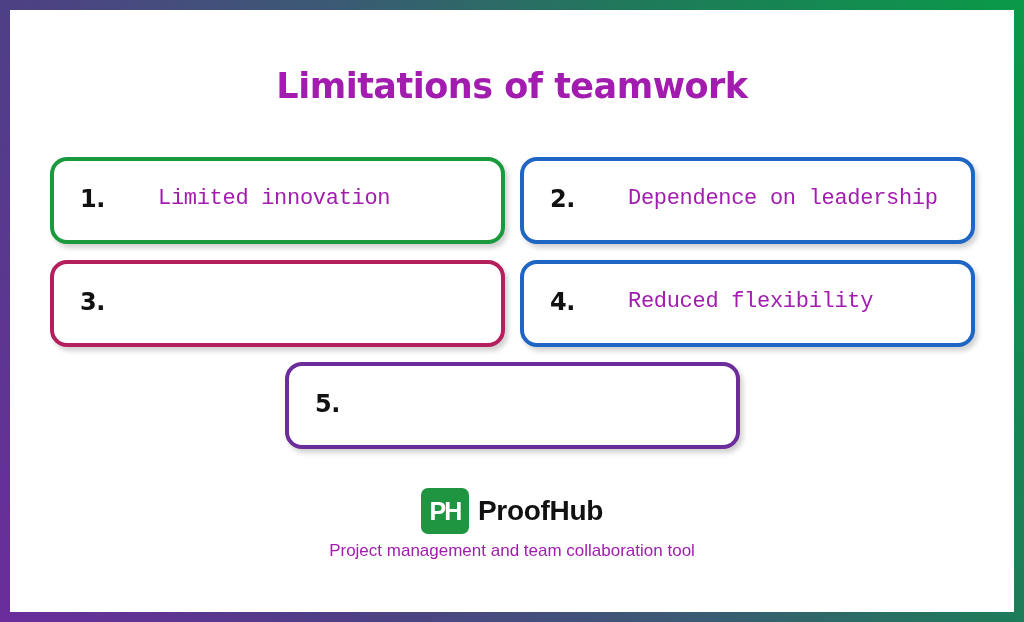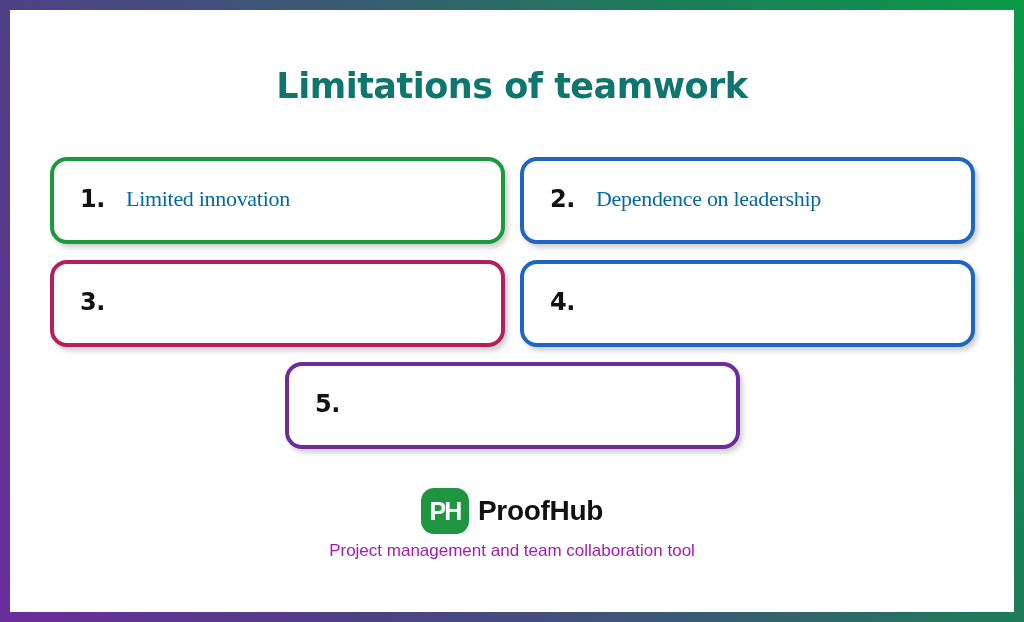--- a/index.html
+++ b/index.html
@@ -24,21 +24,21 @@
     }
     .title {
       position: absolute;
       left: 0;
       top: 64px;
       width: 1024px;
       text-align: center;
       font-family: "DejaVu Sans", sans-serif;
       font-weight: bold;
       font-size: 35px;
-      color: #0f766e;
+      color: #a21caf;
       letter-spacing: -0.5px;
       margin: 0;
       line-height: 44px;
     }
     .card {
       position: absolute;
       box-sizing: border-box;
       width: 455px;
       height: 87px;
       border: 4px solid #1a9a3c;
@@ -52,39 +52,40 @@
     }
     .card .num {
       font-family: "DejaVu Sans", sans-serif;
       font-weight: bold;
       font-size: 24px;
       color: #111111;
       width: 46px;
       letter-spacing: -0.5px;
     }
     .card .label {
-      font-family: Liberation Serif, serif;
+      font-family: Liberation Mono, monospace;
       font-size: 22px;
-      color: #0369a1;
+      color: #a21caf;
       letter-spacing: -0.3px;
+      margin-left: 32px;
     }
     .logo-row {
       position: absolute;
       left: 0;
       top: 488px;
       width: 1024px;
       display: flex;
       justify-content: center;
       align-items: center;
     }
     .logo-mark {
       width: 48px;
       height: 46px;
       background: #1f9441;
-      border-radius: 13px;
+      border-radius: 7px;
       display: flex;
       align-items: center;
       justify-content: center;
       color: #ffffff;
       font-family: "Liberation Sans", sans-serif;
       font-weight: bold;
       font-size: 25px;
       letter-spacing: -2px;
       margin-right: 9px;
     }
@@ -122,20 +123,21 @@
   <span class="num">2.</span>
   <span class="label">Dependence on leadership</span>
 </div>
 
 <div class="card" style="left:50px; top:260px; border-color:#b51f5e;">
   <span class="num">3.</span>
 </div>
 
 <div class="card" style="left:520px; top:260px; border-color:#1f66c4;">
   <span class="num">4.</span>
+  <span class="label">Reduced flexibility</span>
 </div>
 
 <div class="card" style="left:285px; top:362px; border-color:#6a2d9a;">
   <span class="num">5.</span>
 </div>
 
 <div class="logo-row">
   <div class="logo-mark">PH</div>
   <div class="logo-text">ProofHub</div>
 </div>

